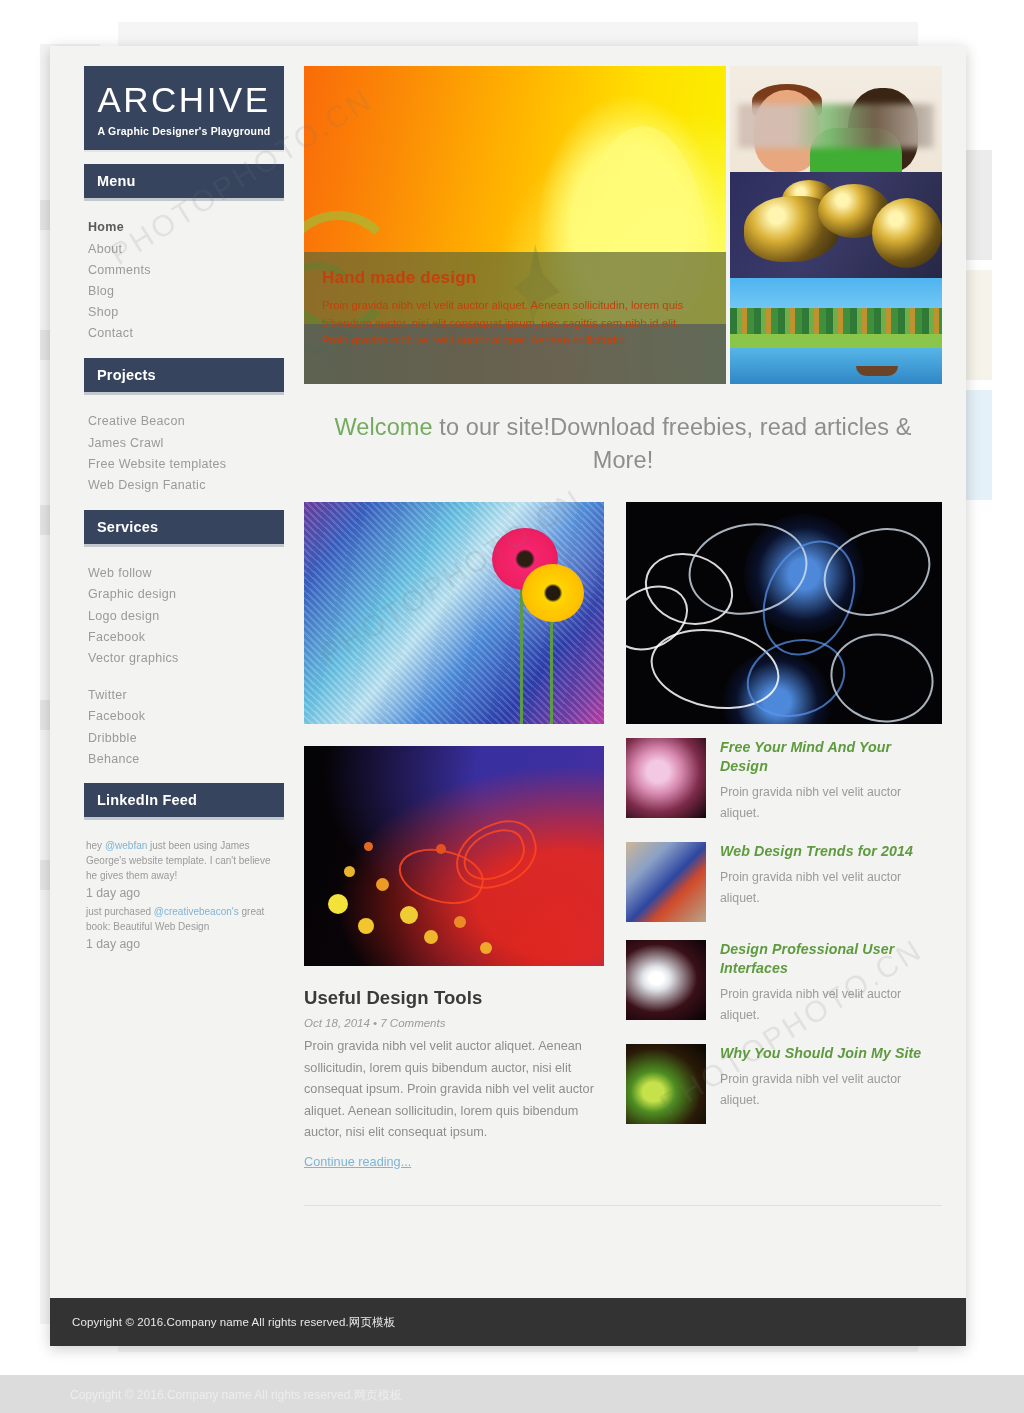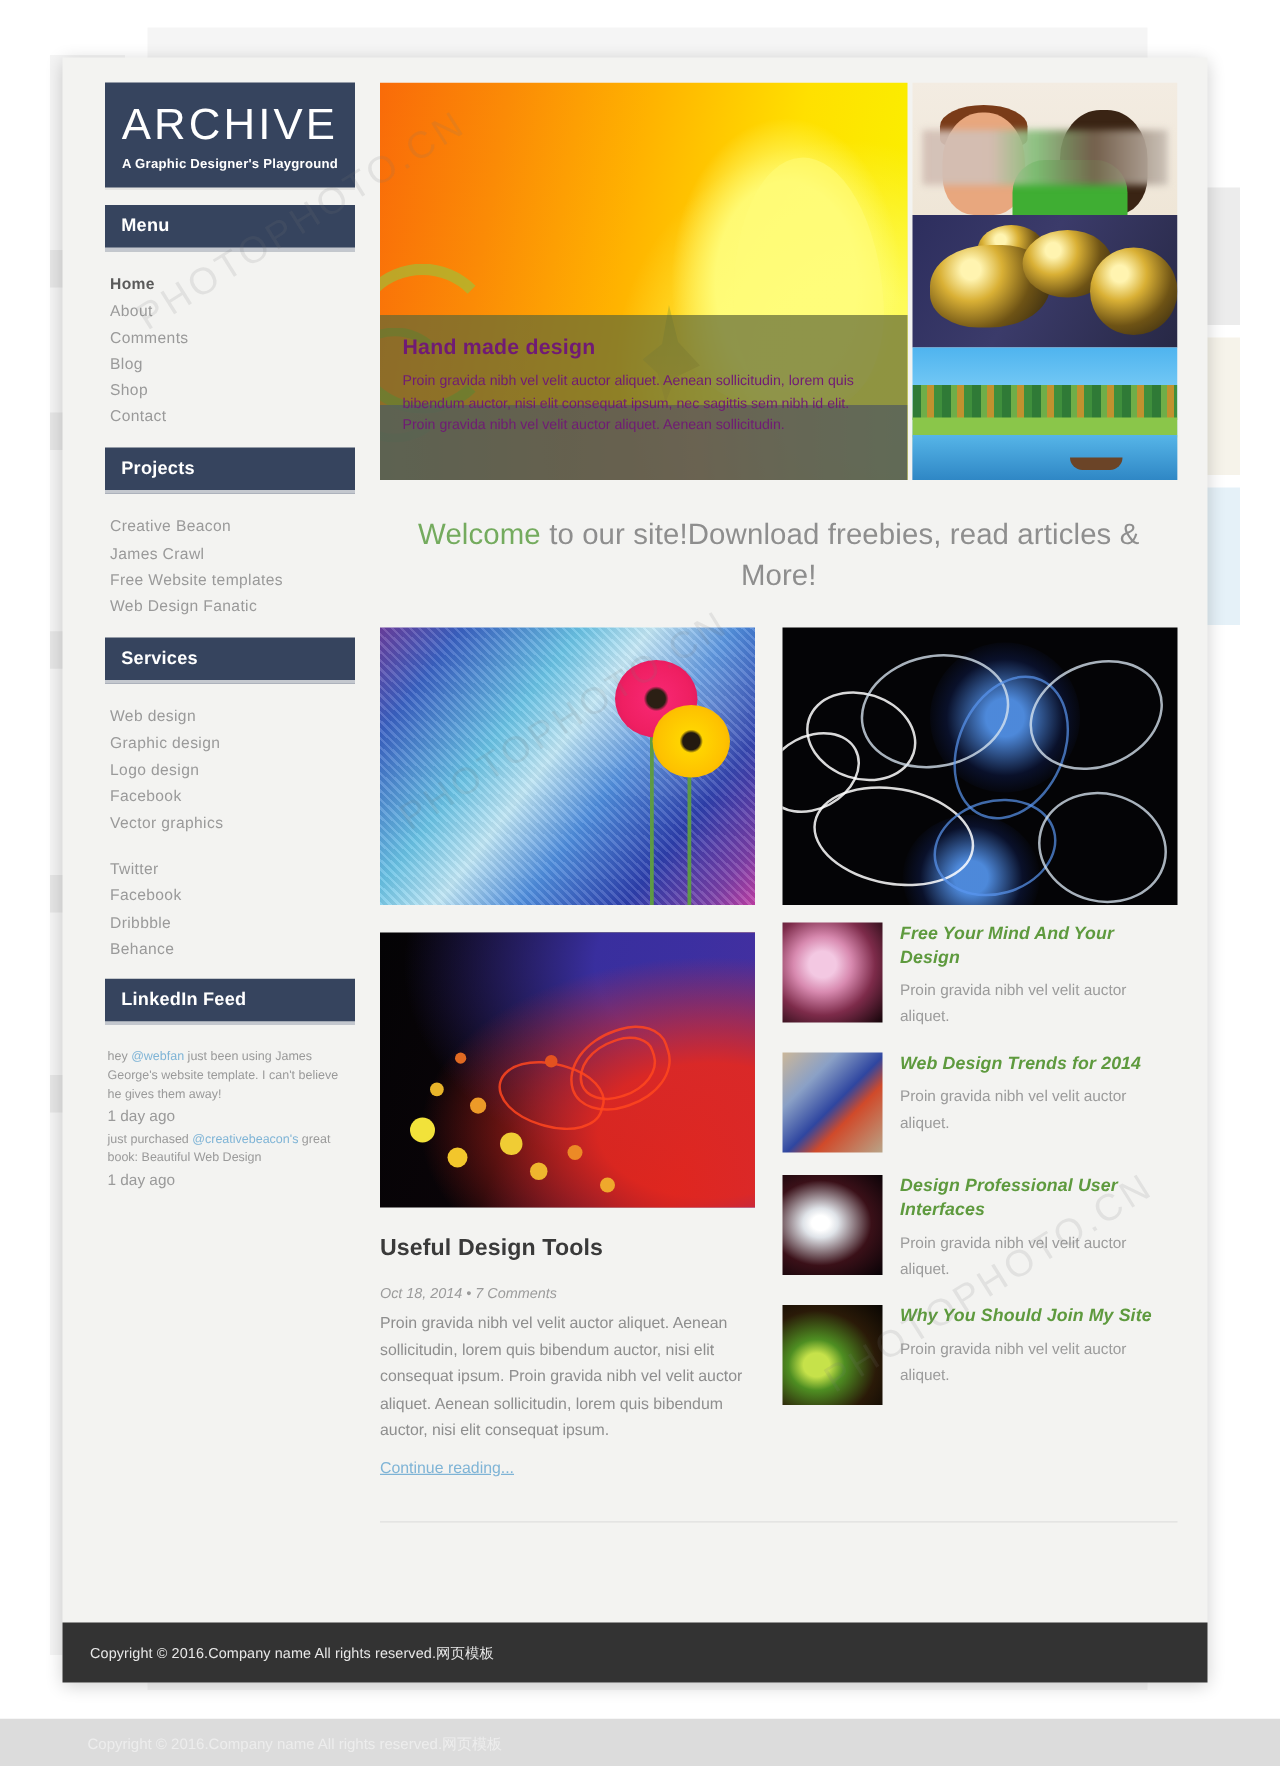--- a/index.html
+++ b/index.html
@@ -147,21 +147,21 @@
   .hero-blue-band {
     position:absolute; left:0; bottom:0; width:422px; height:60px;
     background: linear-gradient(90deg, #3b4ea8 0%, #5a3fa0 35%, #6d3fa5 60%, #4a59b0 100%);
     opacity:.85;
   }
   .hero-caption {
     position: absolute;
     left: 0; top: 186px; width: 422px; height: 132px;
     background: rgba(96,104,54,.70);
     padding: 16px 18px 0 18px;
-    color: #701a75;
+    color: #c2410c;
   }
   .hero-caption h2 {
     font-size: 17px; font-weight: bold; letter-spacing:.2px; margin-bottom: 9px;
   }
   .hero-caption p { font-size: 11.3px; line-height: 17.5px; }
 
   .hero-thumbs { position:absolute; right:0; top:0; width: 212px; height: 318px; }
   .hthumb { width: 212px; height: 106px; position:relative; overflow:hidden; }
   .ht1 { background: linear-gradient(180deg,#f3ece2 0%, #efe6d7 100%); }
   .ht1 .kid-l { position:absolute; left:24px; top:24px; width:66px; height:82px; background:#e8a77e; border-radius:48% 48% 38% 38%; }
@@ -236,21 +236,21 @@
     background:
       radial-gradient(ellipse at 88% 72%, rgba(230,40,30,.92) 0 24%, rgba(0,0,0,0) 62%),
       radial-gradient(ellipse at 95% 12%, rgba(60,50,170,.92) 0 28%, rgba(0,0,0,0) 66%),
       linear-gradient(110deg, #040305 0%, #0a0408 42%, #3c1030 66%, #8c1330 82%, #5a2da8 100%);
     margin-top: 22px;
   }
   .bfly { position:absolute; border:2px solid rgba(255,70,30,.85); border-radius:60% 40% 55% 45%; }
   .dot { position:absolute; border-radius:50%; }
 
   .post-title { font-size: 18.5px; font-weight: bold; color:#3a3a3a; margin-top: 21px; letter-spacing:.1px; }
-  .post-meta { font-size: 11.5px; font-style: italic; color:#9b9b9b; margin-top: 20px; }
+  .post-meta { font-size: 11.5px; font-style: italic; color:#9b9b9b; margin-top: 8px; }
   .post-body { font-size: 12.7px; line-height: 21.5px; color:#8e8e8e; margin-top: 7px; }
   .post-more { font-size: 12.7px; color:#7fb4d6; margin-top: 11px; display:inline-block; }
 
   
   .alist { margin-top: 14px; display:flex; flex-direction:column; gap: 18px; }
   .arow { display:flex; gap: 14px; }
   .athumb { width: 80px; height: 80px; flex:0 0 80px; overflow:hidden; }
   .a1 { background: radial-gradient(ellipse at 40% 42%, #f3c8e2 0 16%, #d88ab0 34%, #7d2b4a 62%, #120408 100%); }
   .a2 { background: linear-gradient(135deg,#cbb79a 0%, #8aa0c6 28%, #2f46a0 52%, #d04a2a 66%, #b9a488 100%); }
   .a3 { background: radial-gradient(ellipse at 38% 48%, #ffffff 0 10%, #dfe3e8 20%, #3a1018 58%, #070206 100%); }
@@ -342,21 +342,21 @@
       <div class="sb-head">Projects</div>
       <ul class="sb-list">
         <li>Creative Beacon</li>
         <li>James Crawl</li>
         <li>Free Website templates</li>
         <li>Web Design Fanatic</li>
       </ul>
 
       <div class="sb-head">Services</div>
       <ul class="sb-list">
-        <li>Web design</li>
+        <li>Web follow</li>
         <li>Graphic design</li>
         <li>Logo design</li>
         <li>Facebook</li>
         <li>Vector graphics</li>
       </ul>
 
       <ul class="sb-list">
         <li>Twitter</li>
         <li>Facebook</li>
         <li>Dribbble</li>

